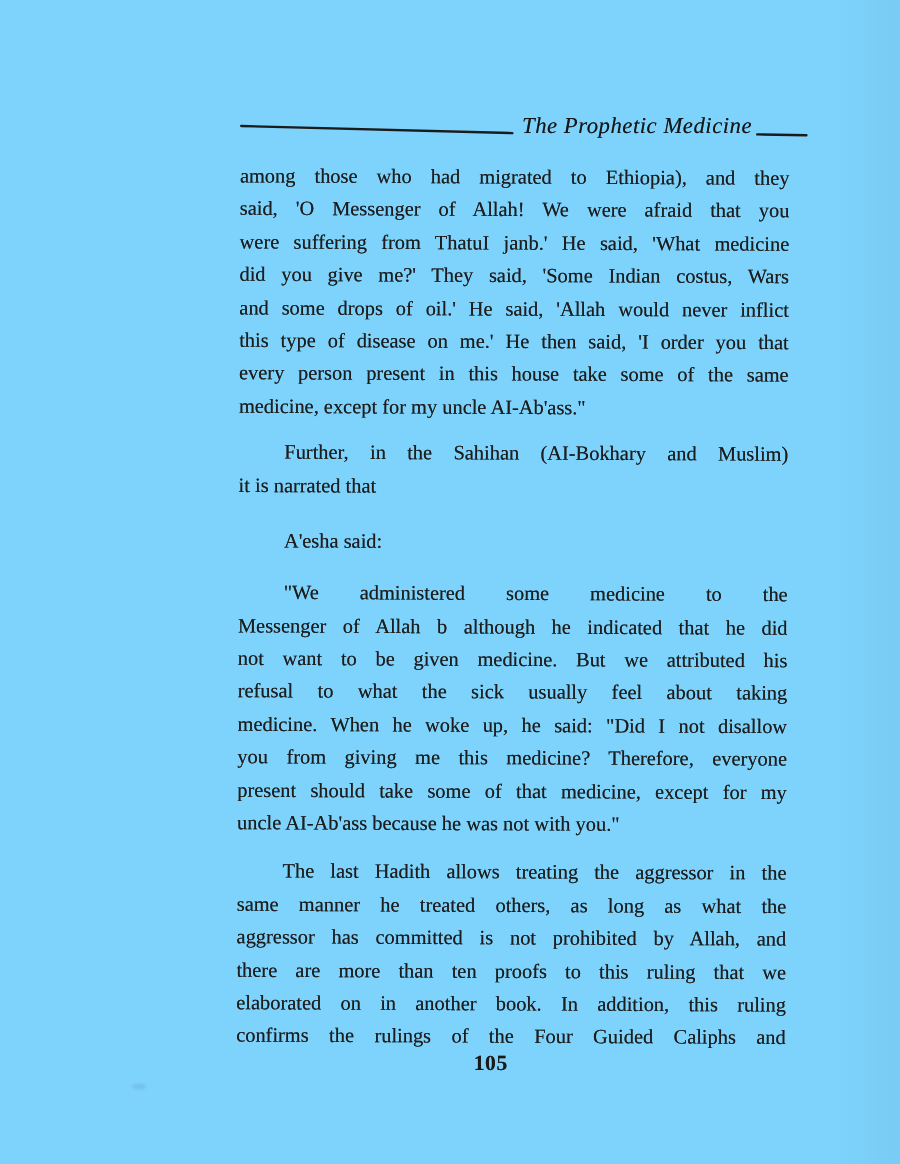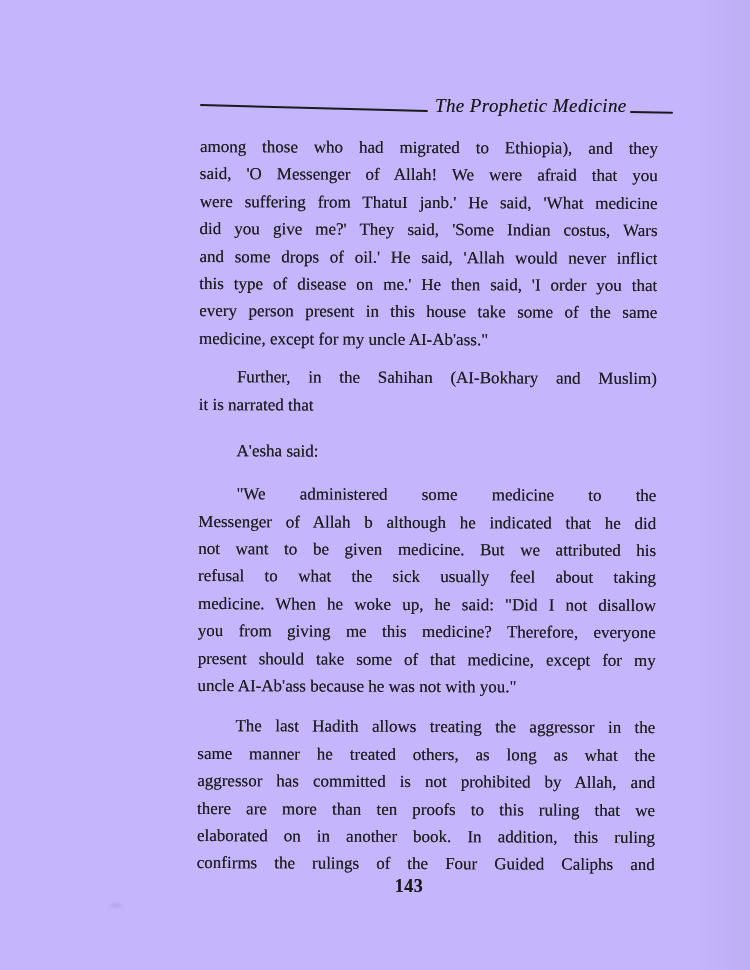--- a/index.html
+++ b/index.html
@@ -4,21 +4,21 @@
 <style>
   html, body {
     margin: 0;
     padding: 0;
     background: #ffffff;
   }
   .page {
     position: relative;
     width: 750px;
     height: 970px;
-    background: #c4b5fd;
+    background: #7dd3fc;
     overflow: hidden;
     font-family: "Liberation Serif", "DejaVu Serif", serif;
     color: #1d1d1d;
   }
   
   .page::after {
     content: "";
     position: absolute;
     top: 0; right: 0; bottom: 0;
     width: 55px;
@@ -154,16 +154,16 @@
       <div class="ln first">The last Hadith allows treating the aggressor in the</div>
       <div class="ln">same manner he treated others, as long as what the</div>
       <div class="ln">aggressor has committed is not prohibited by Allah, and</div>
       <div class="ln">there are more than ten proofs to this ruling that we</div>
       <div class="ln">elaborated on in another book. In addition, this ruling</div>
       <div class="ln">confirms the rulings of the Four Guided Caliphs and</div>
     </div>
 
   </div>
 
-  <div class="page-number">143</div>
+  <div class="page-number">105</div>
   <div class="smudge"></div>
 
 </div>
 
 </body></html>

